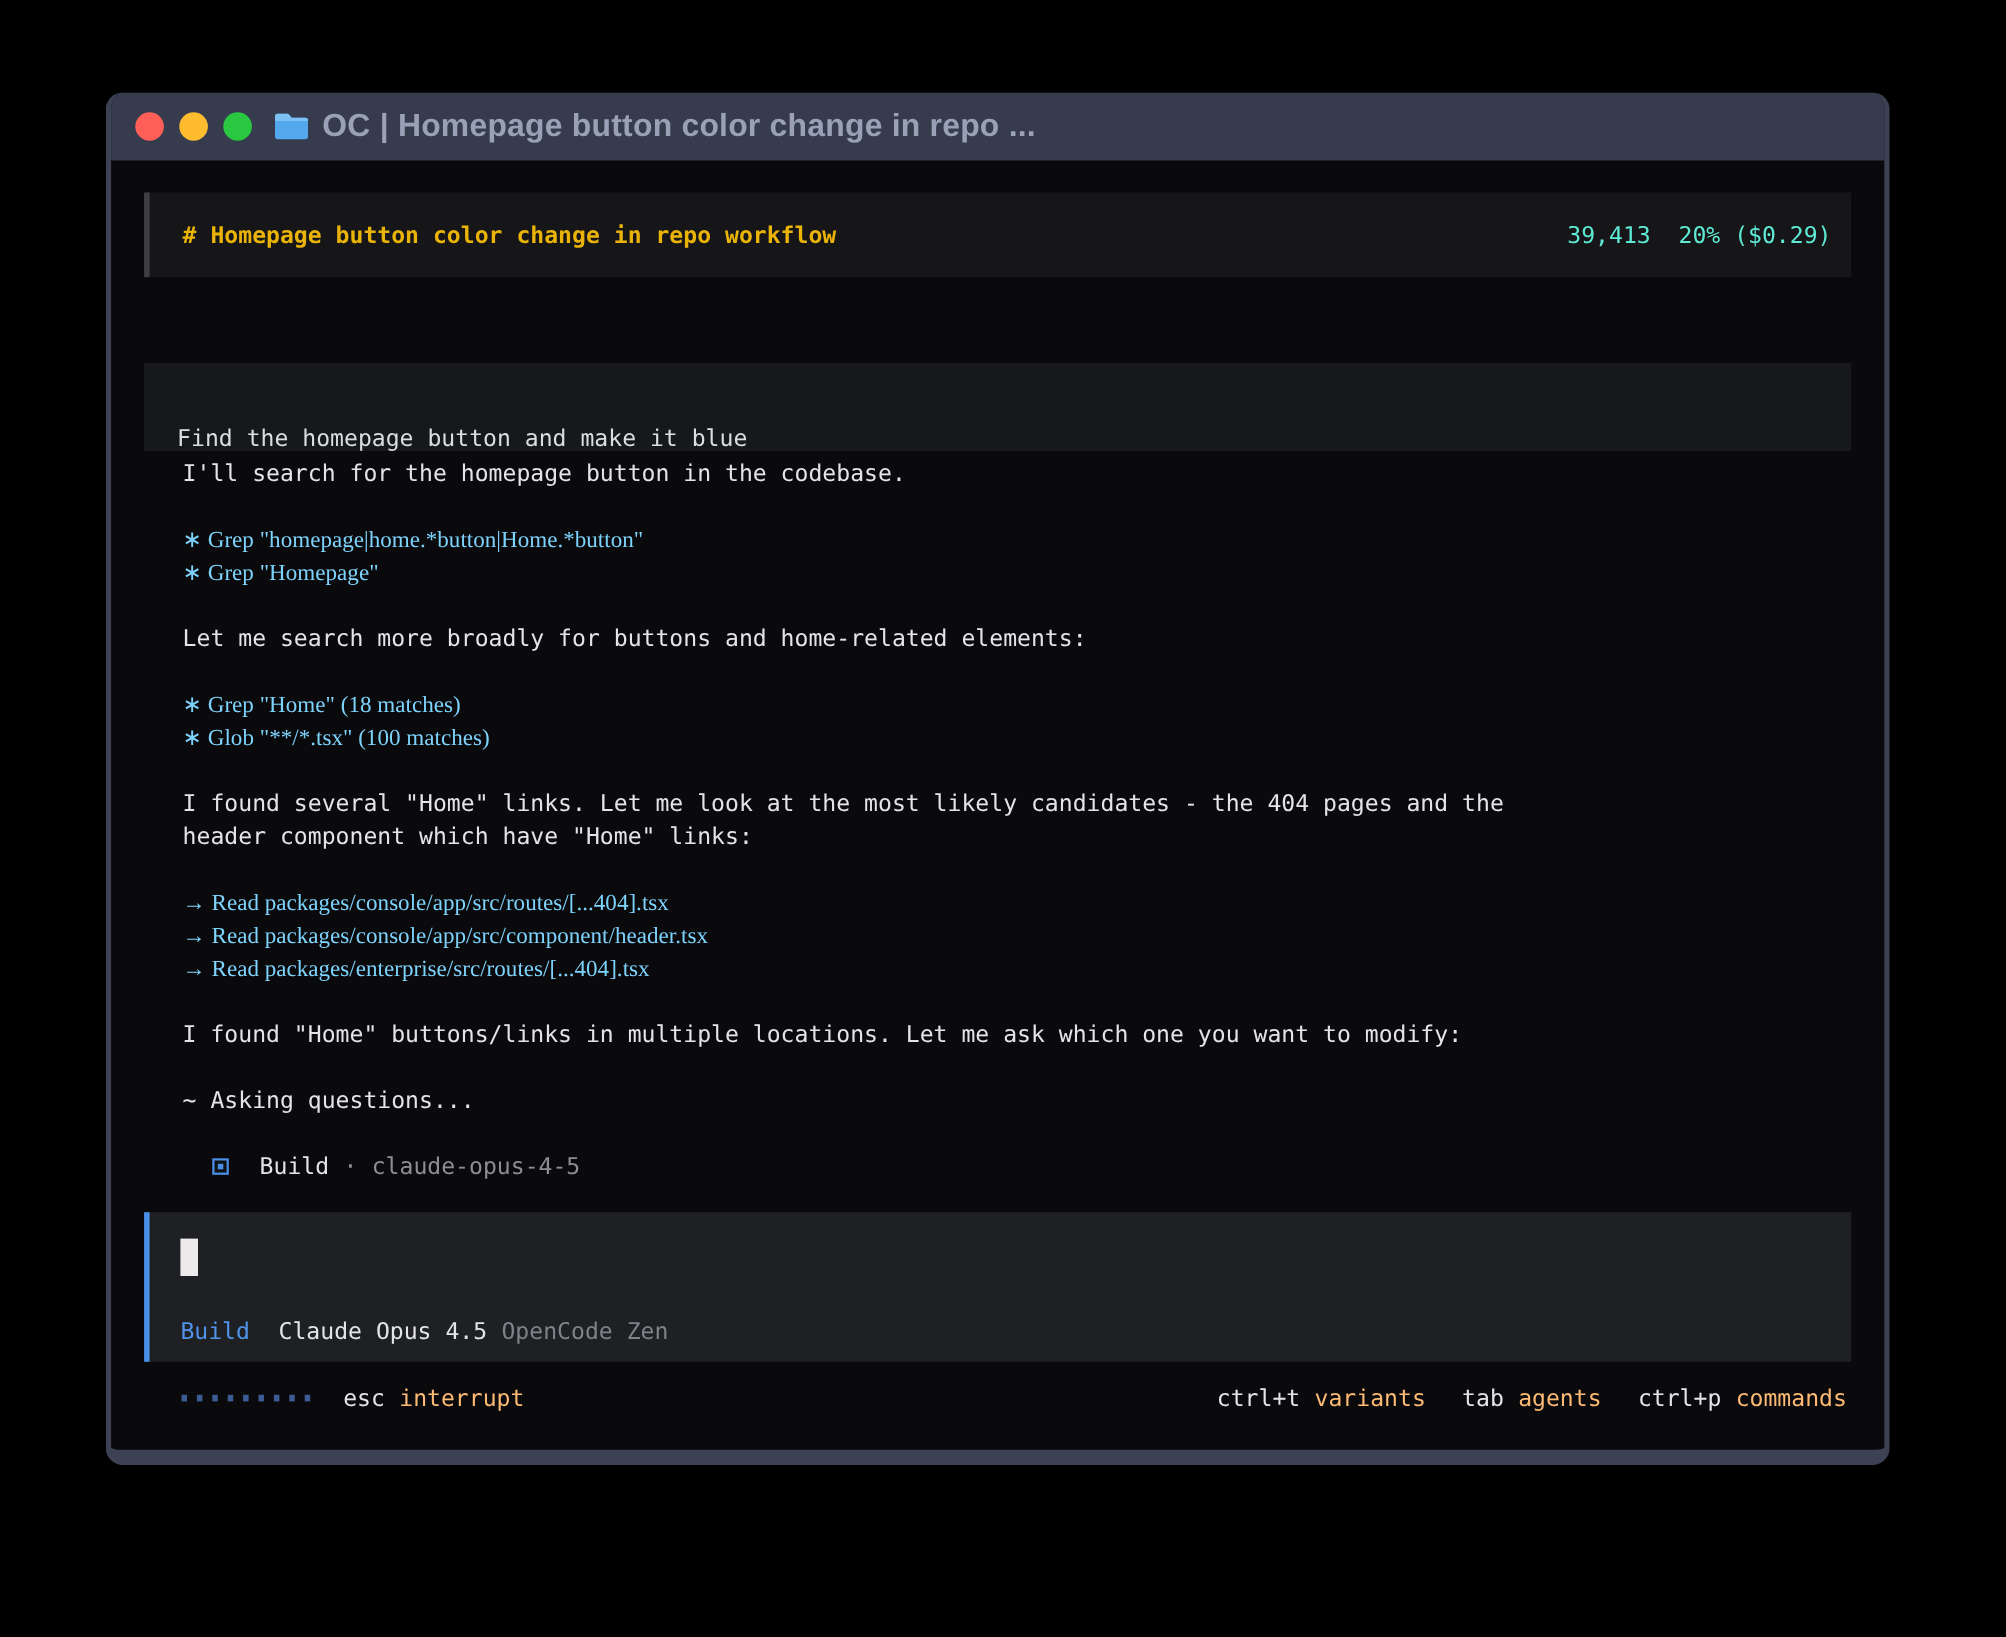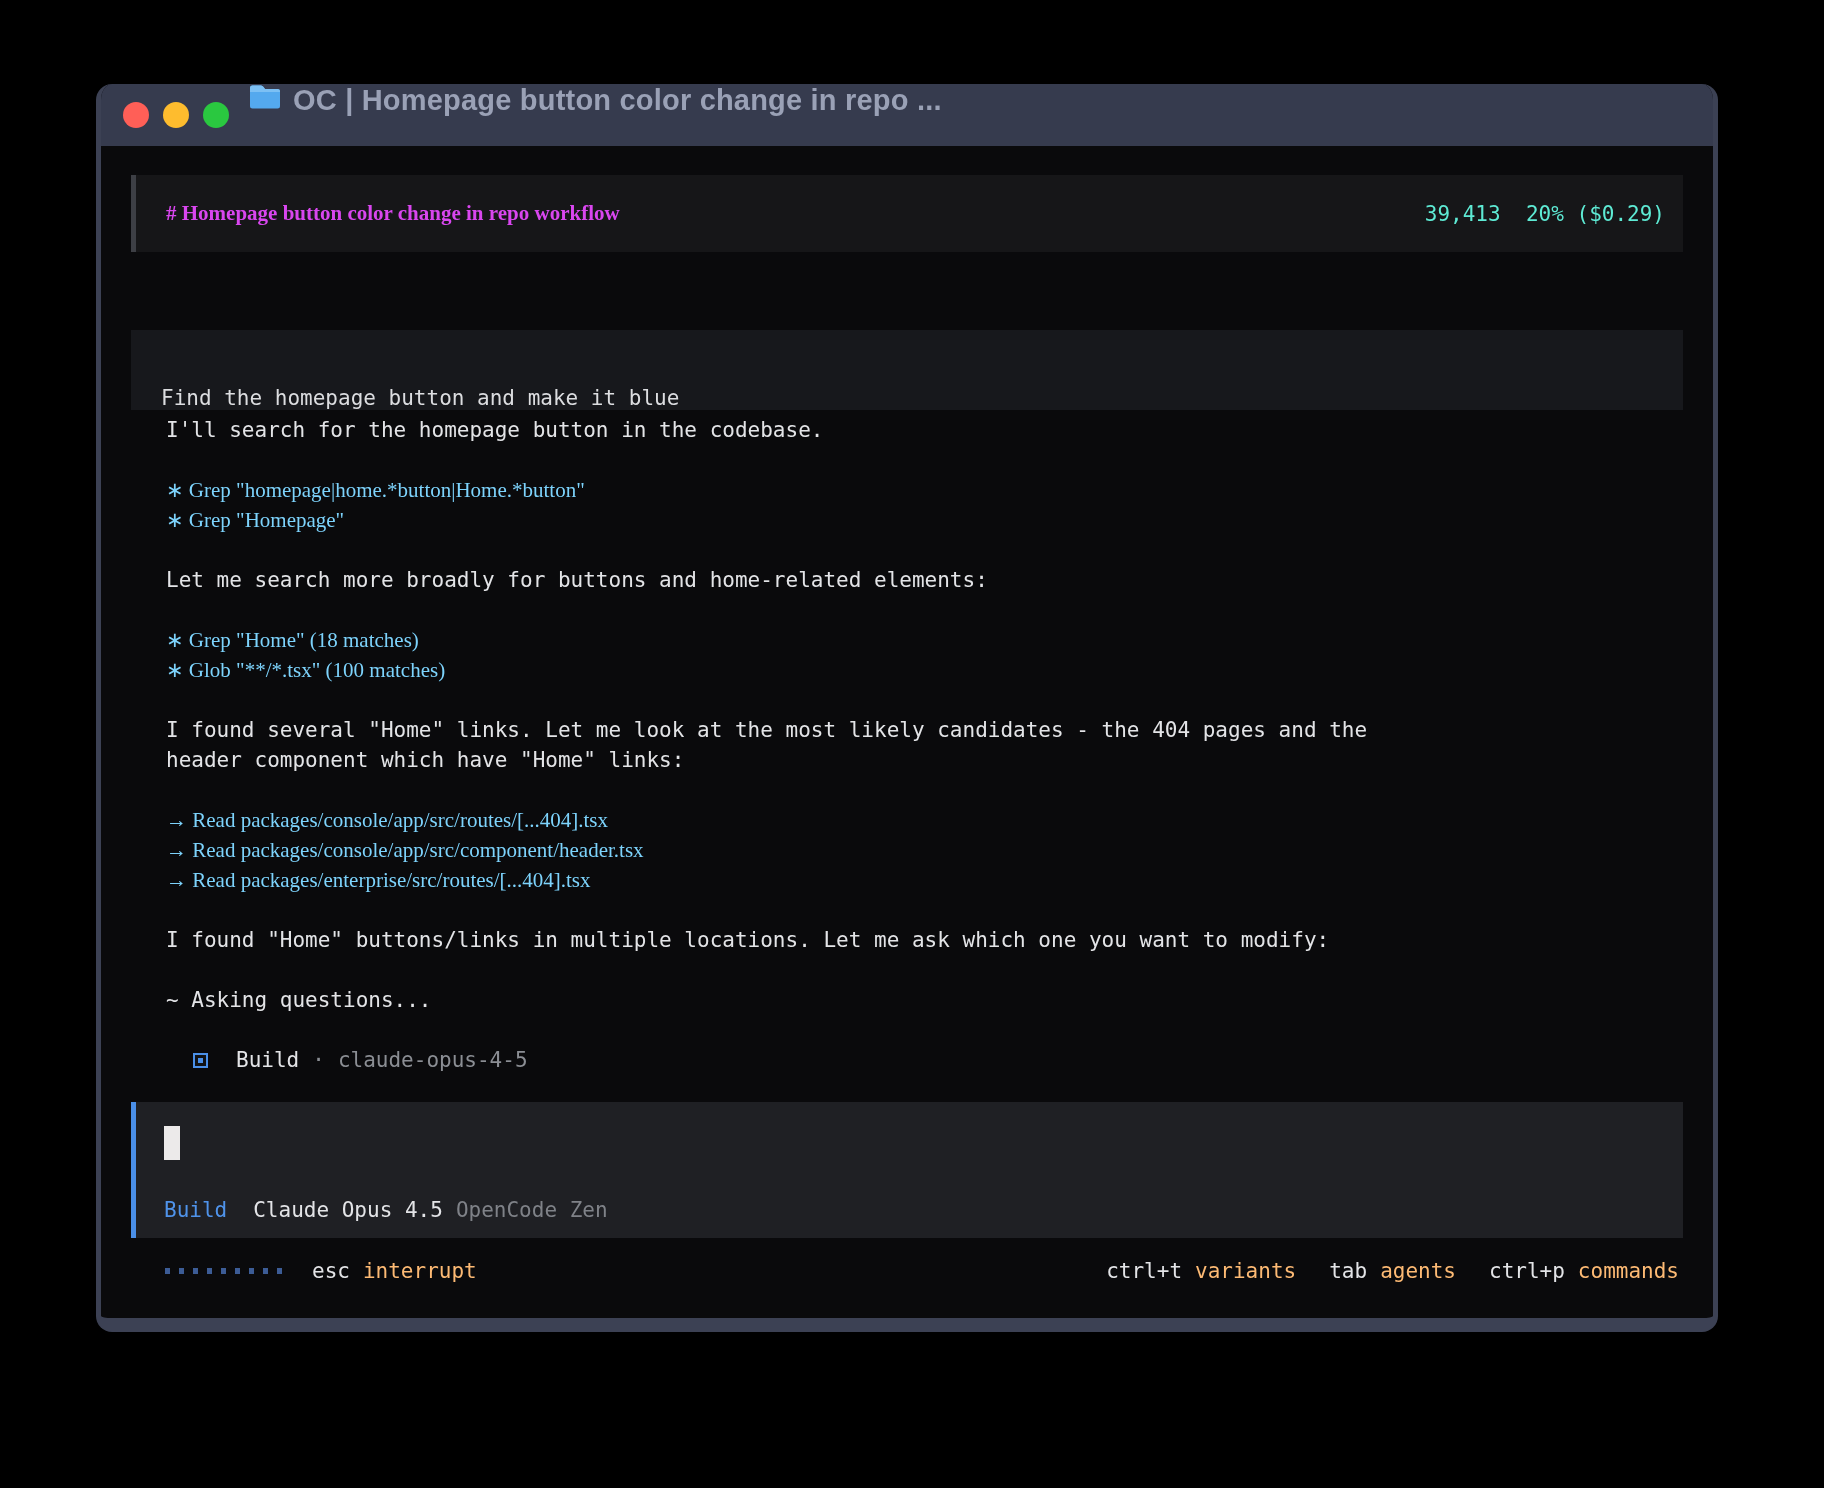--- a/index.html
+++ b/index.html
@@ -13,21 +13,21 @@
     border: 5px solid #3c4154;
     border-top: none;
     border-bottom-width: 14px;
     border-radius: 16px;
     overflow: hidden;
   }
 
   .titlebar {
     height: 62px; margin: -0px -5px 0 -5px;
     background: #363b4e;
-    display: flex; 
+    display: flex; align-items: center;
     padding-left: 27px;
     border-radius: 12px 12px 0 0;
   }
   .lights { display: flex; gap: 14px; align-items: center; }
   .light { width: 26px; height: 26px; border-radius: 50%; }
   .light.red { background: #ff5f57; }
   .light.yellow { background: #febc2e; }
   .light.green { background: #2ac840; }
   .folder { margin-left: 20px; margin-right: 12px; width: 32px; height: 26px; position: relative; }
   .title-text {
@@ -35,21 +35,21 @@
     font-size: 29px; font-weight: 700; color: #9aa1b6; letter-spacing: .2px;
   }
 
   .content { padding: 29px 30px 0 30px; color: #e3e4e7; font-size: 21px; }
 
   .block { border-left: 5px solid #3d3f45; background: #161618; }
   .header-block {
     height: 77px; display: flex; align-items: center; justify-content: space-between;
     padding: 0 18px 0 30px;
   }
-  .header-title { font-weight: 700; color: #d946ef; white-space: pre; font-family: Liberation Serif, serif; }
+  .header-title { font-weight: 700; color: #eab308; white-space: pre; }
   .header-stats { color: #5eead4; white-space: pre; }
 
   .user-block {
     margin-top: 78px; height: 80px;
     border-left-color: #4a8fe8; background: #17181c;
     display: flex; align-items: flex-end; padding: 0 30px;
   }
   .user-text { color: #dcdde0; white-space: pre; }
 
   .convo { margin-top: 5px; padding-left: 35px; max-width: 1280px; }

